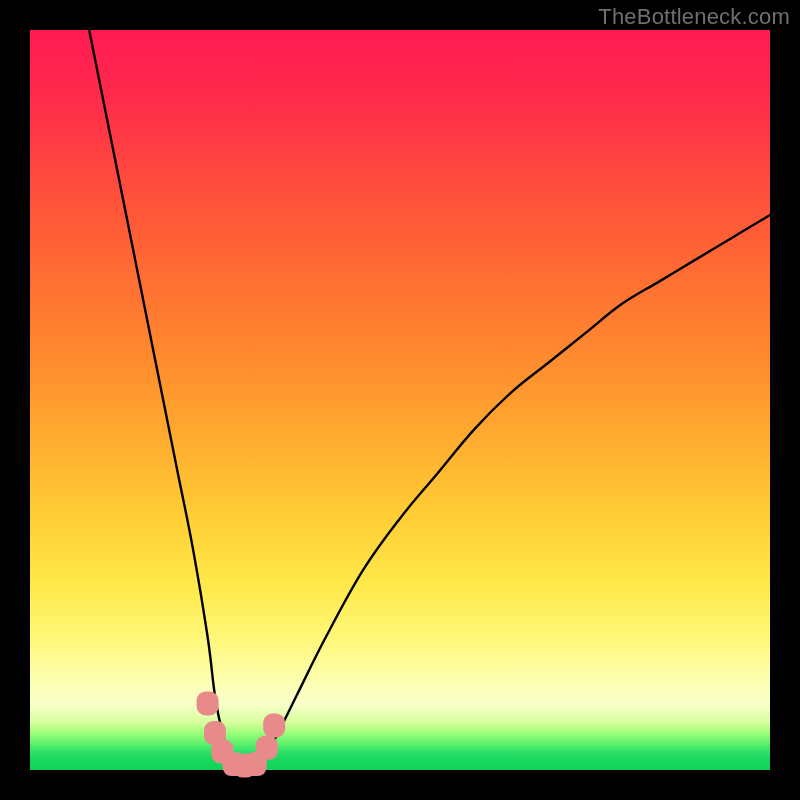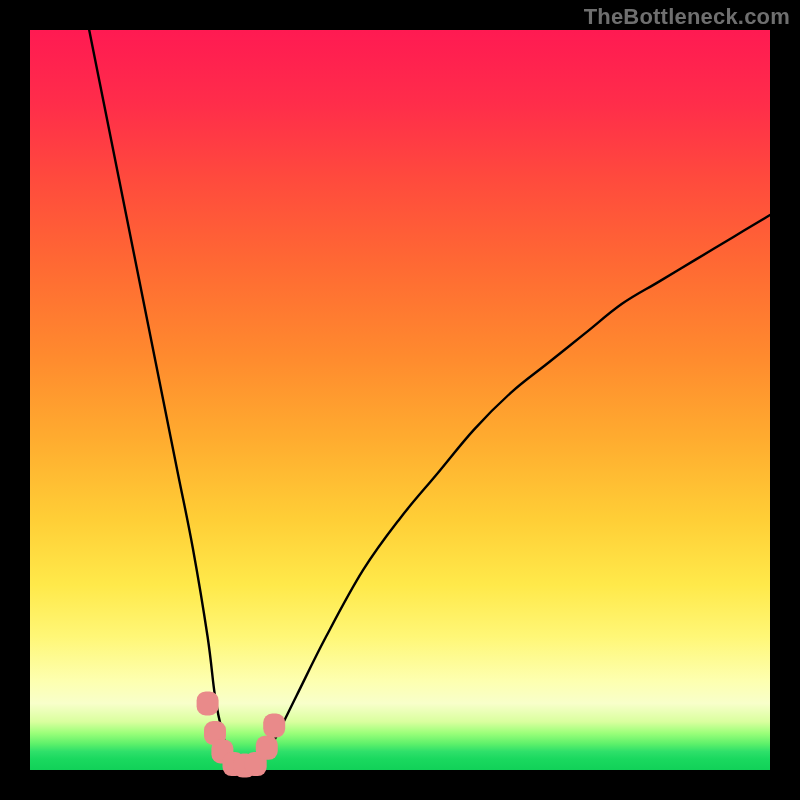--- a/index.html
+++ b/index.html
@@ -56,21 +56,20 @@
   }
   .watermark {
     position: absolute;
     top: 4px;
     right: 10px;
     font-family: Arial, Helvetica, sans-serif;
     font-size: 22px;
     color: #6f6f6f;
     letter-spacing: 0.2px;
     user-select: none;
-    font-weight: bold;
   }
 </style>
 </head>
 <body>
 
 <div class="frame">
   <div class="plot"></div>
 
   <svg class="curve" viewBox="0 0 740 740">
     <path id="curve-path" fill="none" stroke="#000000" stroke-width="2.4" stroke-linecap="round" d="M 59.20 0.00 C 61.86 13.32, 68.67 47.36, 74.00 74.00 C 79.33 100.64, 83.47 121.36, 88.80 148.00 C 94.13 174.64, 98.27 195.36, 103.60 222.00 C 108.93 248.64, 113.07 269.36, 118.40 296.00 C 123.73 322.64, 127.87 343.36, 133.20 370.00 C 138.53 396.64, 142.67 417.36, 148.00 444.00 C 153.33 470.64, 157.47 488.70, 162.80 518.00 C 168.13 547.30, 173.60 580.16, 177.60 606.80 C 181.60 633.44, 182.34 648.68, 185.00 666.00 C 187.66 683.32, 189.74 692.34, 192.40 703.00 C 195.06 713.66, 197.14 719.87, 199.80 725.20 C 202.46 730.53, 204.54 730.60, 207.20 732.60 C 209.86 734.60, 211.94 735.63, 214.60 736.30 C 217.26 736.97, 219.34 736.97, 222.00 736.30 C 224.66 735.63, 225.40 737.26, 229.40 732.60 C 233.40 727.94, 237.54 722.39, 244.20 710.40 C 250.86 698.41, 257.08 684.65, 266.40 666.00 C 275.72 647.35, 284.01 629.44, 296.00 606.80 C 307.99 584.16, 319.68 561.51, 333.00 540.20 C 346.32 518.89, 356.68 505.72, 370.00 488.40 C 383.32 471.08, 393.68 459.98, 407.00 444.00 C 420.32 428.02, 430.68 414.25, 444.00 399.60 C 457.32 384.95, 467.68 374.59, 481.00 362.60 C 494.32 350.61, 504.68 343.66, 518.00 333.00 C 531.32 322.34, 541.68 314.06, 555.00 303.40 C 568.32 292.74, 578.68 283.12, 592.00 273.80 C 605.32 264.48, 615.68 259.59, 629.00 251.60 C 642.32 243.61, 652.68 237.39, 666.00 229.40 C 679.32 221.41, 689.68 215.19, 703.00 207.20 C 716.32 199.21, 733.34 189.00, 740.00 185.00"></path>

